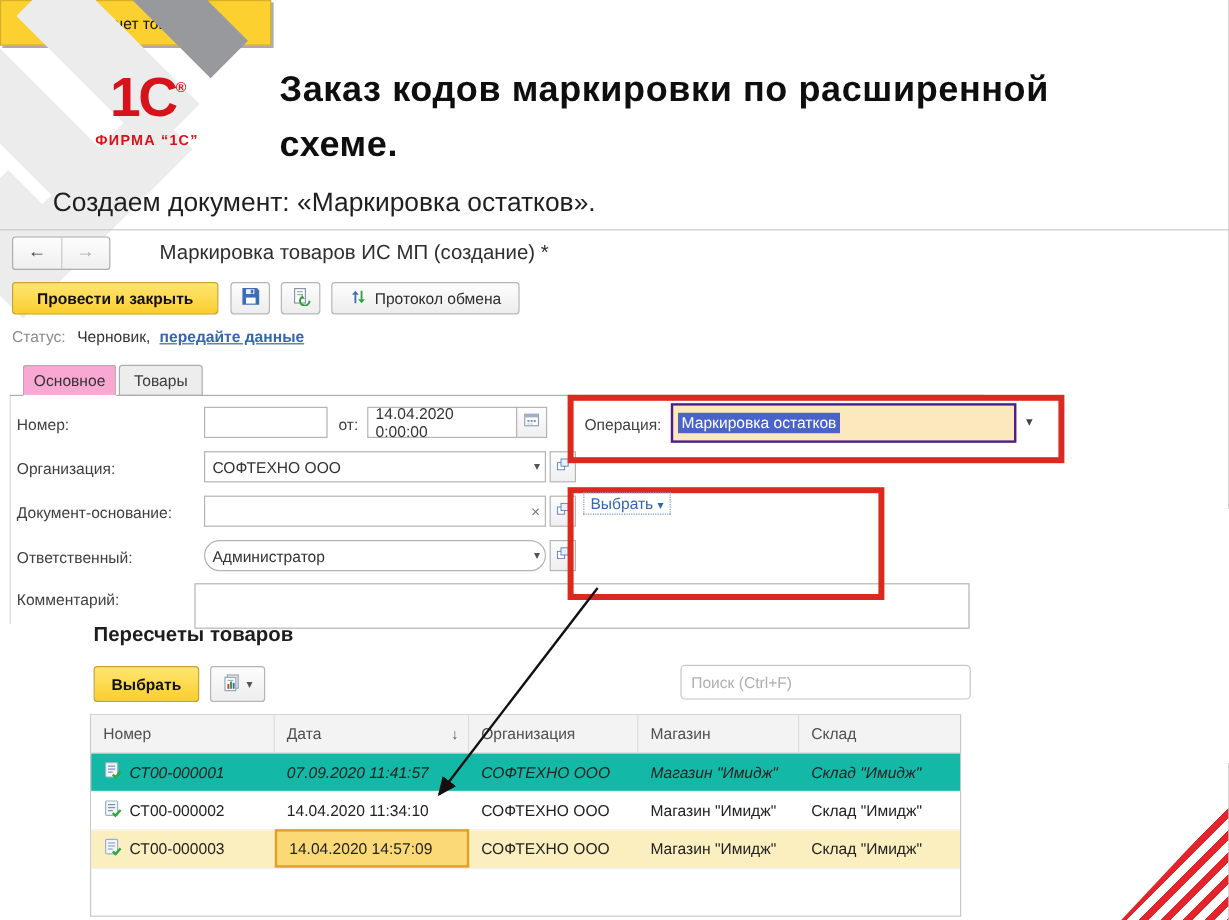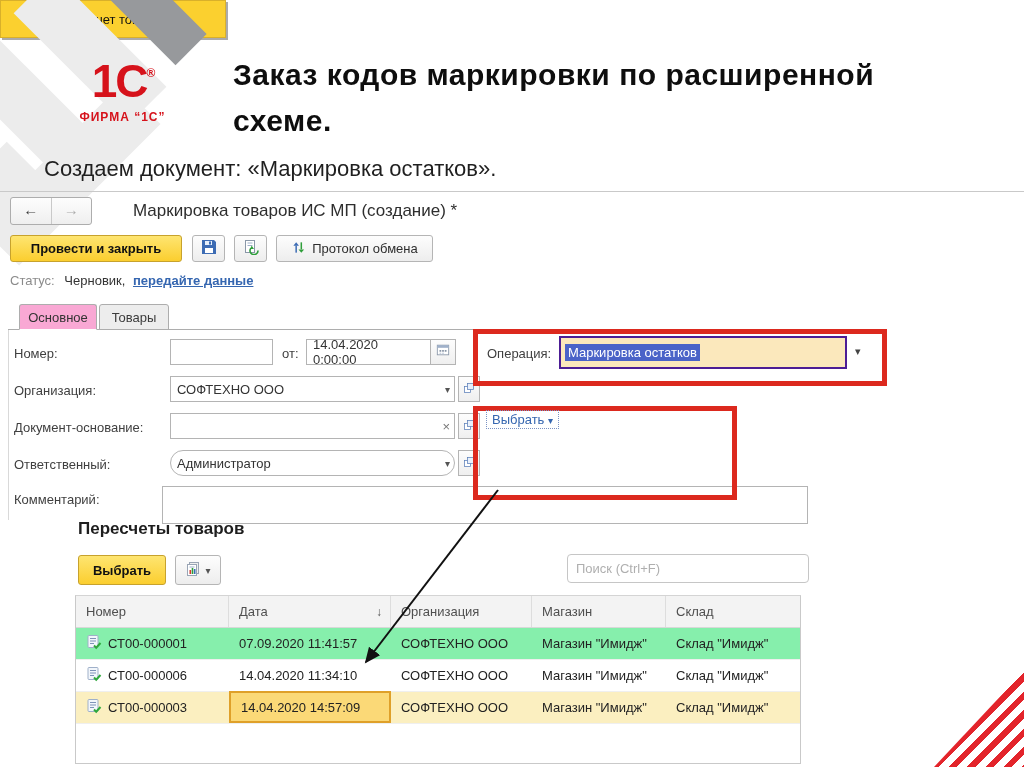--- a/index.html
+++ b/index.html
@@ -69,21 +69,21 @@
 
   
   .tbl{left:75px;top:595px;width:726px;height:169px;box-sizing:border-box;
        border:1px solid #C9C9C9;border-top:1px solid #D4D4D4;background:#fff;}
   .thead{display:flex;height:32px;background:#F3F3F3;border-bottom:1px solid #D8D8D8;box-sizing:border-box;}
   .th{box-sizing:border-box;border-right:1px solid #DDDDDD;font-size:13px;color:#4F4F4F;
       display:flex;align-items:center;padding-left:10px;position:relative;}
   .trow{display:flex;height:32px;border-bottom:1px solid #EFEFEF;box-sizing:border-box;font-size:13px;color:#222;}
   .td{box-sizing:border-box;display:flex;align-items:center;padding-left:10px;}
   .c0{width:153px;}.c1{width:162px;}.c2{width:141px;}.c3{width:134px;}.c4{width:133px;border-right:none;}
-  .r1{background:#86efac;}.r2{background:#FFFFFF;}
+  .r1{background:#14b8a6;font-style:italic;}.r2{background:#FFFFFF;}
   .r3{background:#FBEFC0;align-items:center;}
   .cell-hl{border:2px solid #DFA029;background:#FBD977;height:32px;margin-top:-1px;}
   .sorticon{position:absolute;right:8px;font-size:12px;color:#555;}
   .docicon{margin-right:6px;flex:0 0 auto;}
 
   .stripes{right:0;bottom:0;width:90px;height:96px;
            background:repeating-linear-gradient(135deg,#E3242B 0 6px,rgba(0,0,0,0) 6px 13px);
            -webkit-clip-path:polygon(100% 0,0 100%,100% 100%);clip-path:polygon(100% 0,0 100%,100% 100%);}
   svg.ovl{position:absolute;left:0;top:0;pointer-events:none;z-index:7;}
 </style>
@@ -312,21 +312,21 @@
     </div>
     <div class="trow r2">
       <div class="td c0">
           <span class="docicon"><svg width="16" height="16" viewBox="0 0 16 16">
               <rect x="2" y="1.5" width="10" height="12" rx="1" fill="#F2F6FB" stroke="#9FB0C9"></rect>
               <line x1="4" y1="4.5" x2="10" y2="4.5" stroke="#7E93B8"></line>
               <line x1="4" y1="7" x2="10" y2="7" stroke="#7E93B8"></line>
               <line x1="4" y1="9.5" x2="8" y2="9.5" stroke="#7E93B8"></line>
               <path d="M8 11.5 l2.2 2.2 L14.5 9" fill="none" stroke="#2FA83C" stroke-width="2"></path>
             </svg></span>
-          <span>СТ00-000006</span>
+          <span>СТ00-000002</span>
         </div>
       <div class="td c1">
           <span>14.04.2020 11:34:10</span>
         </div>
       <div class="td c2">
           <span>СОФТЕХНО ООО</span>
         </div>
       <div class="td c3">
           <span>Магазин "Имидж"</span>
         </div>

